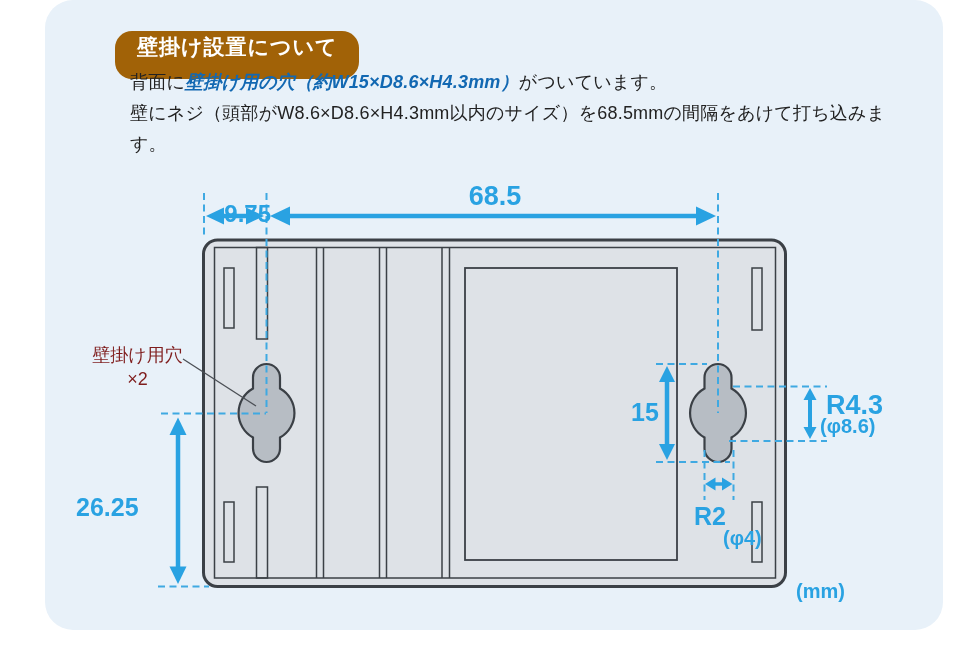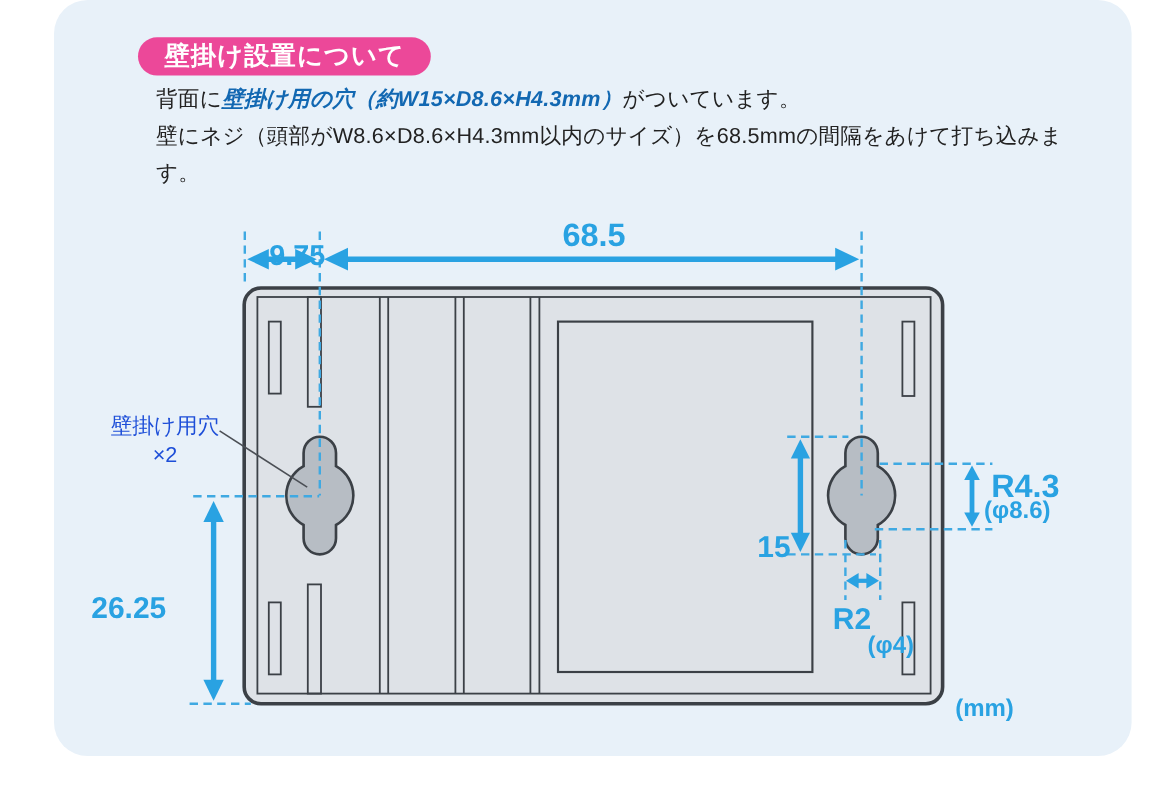--- a/index.html
+++ b/index.html
@@ -6,37 +6,37 @@
   body{
     width:980px;height:660px;position:relative;background:#ffffff;
     font-family:"Liberation Sans","DejaVu Sans",sans-serif;
     -webkit-font-smoothing:antialiased;overflow:hidden;
   }
   .panel{
     position:absolute;left:45px;top:0;width:898px;height:630px;
     background:#e8f1f9;border-radius:28px;
   }
   .badge{
-    position:absolute;left:115px;top:31px;height:32px;line-height:32px;
-    padding:0 22px;background:#ec4899;color:#ffffff;border-radius:17px;
+    position:absolute;left:115px;top:31px;height:48px;line-height:32px;
+    padding:0 22px;background:#a16207;color:#ffffff;border-radius:17px;
     font-size:21px;font-weight:bold;letter-spacing:1px;
   }
   .intro{
     position:absolute;left:130px;top:67px;width:760px;
     font-size:18px;line-height:31px;color:#222222;letter-spacing:0.2px;
   }
   .intro .hl{color:#1268b2;font-weight:bold;font-style:italic;}
   svg.diagram{position:absolute;left:0;top:0;}
   .dim-label{
     position:absolute;color:#29a2e2;font-weight:bold;
     font-family:"Liberation Sans","DejaVu Sans",sans-serif;white-space:nowrap;
   }
   .hole-label{
     position:absolute;left:85px;top:343px;width:105px;text-align:center;
-    color:#1d4ed8;font-size:18px;line-height:24px;white-space:nowrap;
+    color:#7f1d1d;font-size:18px;line-height:24px;white-space:nowrap;
   }
 </style>
 </head>
 <body>
 
 <div class="panel"></div>
 
 <div class="badge">
   <span>壁掛け設置について</span>
 </div>
@@ -120,21 +120,21 @@
       <line x1="713" y1="484" x2="724" y2="484" stroke-width="3.5"></line>
       <polygon points="705,484 715.5,477.5 715.5,490.5" stroke="none"></polygon>
       <polygon points="732.5,484 722,477.5 722,490.5" stroke="none"></polygon>
     </g>
   </g>
 </svg>
 
 <div class="dim-label" style="left:199px;top:200px;width:72px;text-align:right;font-size:24px;">9.75</div>
 <div class="dim-label" style="left:440px;top:181px;width:110px;text-align:center;font-size:27px;">68.5</div>
 <div class="dim-label" style="left:76px;top:493px;width:92px;text-align:left;font-size:25px;">26.25</div>
-<div class="dim-label" style="left:628px;top:398px;width:34px;text-align:center;font-size:25px;margin-top:44px;">15</div>
+<div class="dim-label" style="left:628px;top:398px;width:34px;text-align:center;font-size:25px;">15</div>
 <div class="dim-label" style="left:826px;top:390px;font-size:27px;">R4.3</div>
 <div class="dim-label" style="left:820px;top:415px;font-size:20px;">(φ8.6)</div>
 <div class="dim-label" style="left:694px;top:502px;width:50px;font-size:25px;">R2</div>
 <div class="dim-label" style="left:723px;top:527px;width:64px;font-size:20px;">(φ4)</div>
 <div class="dim-label" style="left:796px;top:564px;font-size:20px;margin-top:16px;">(mm)</div>
 
 <div class="hole-label">
   <div>壁掛け用穴</div>
   <div>×2</div>
 </div>

